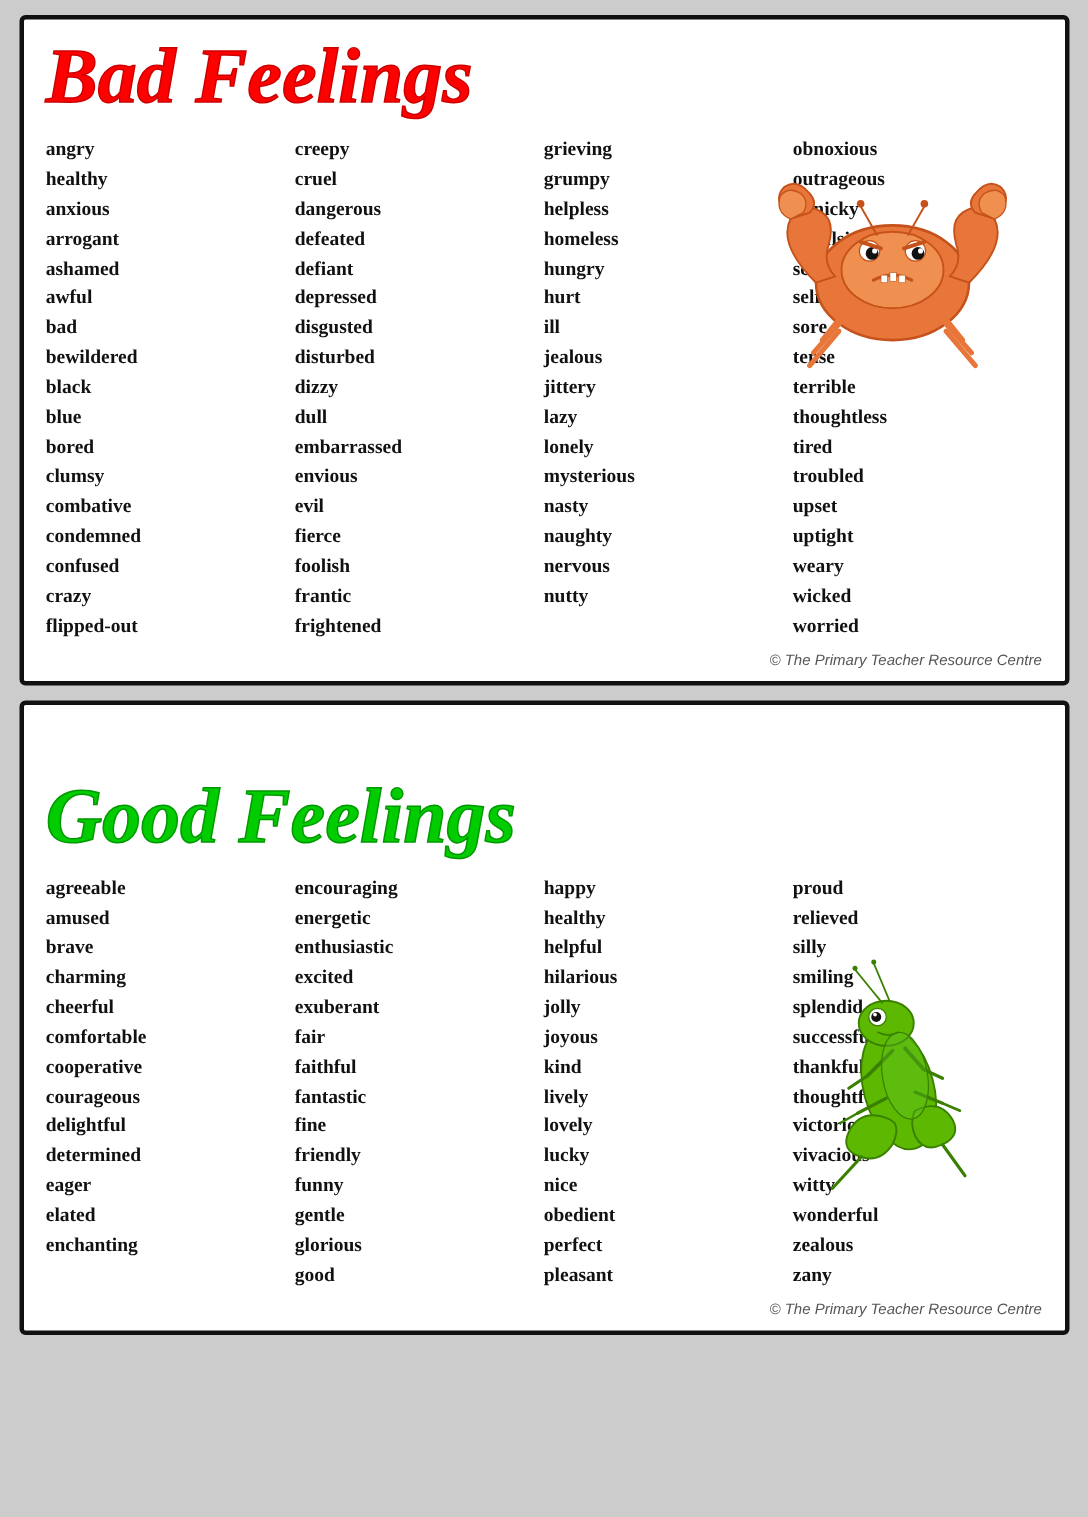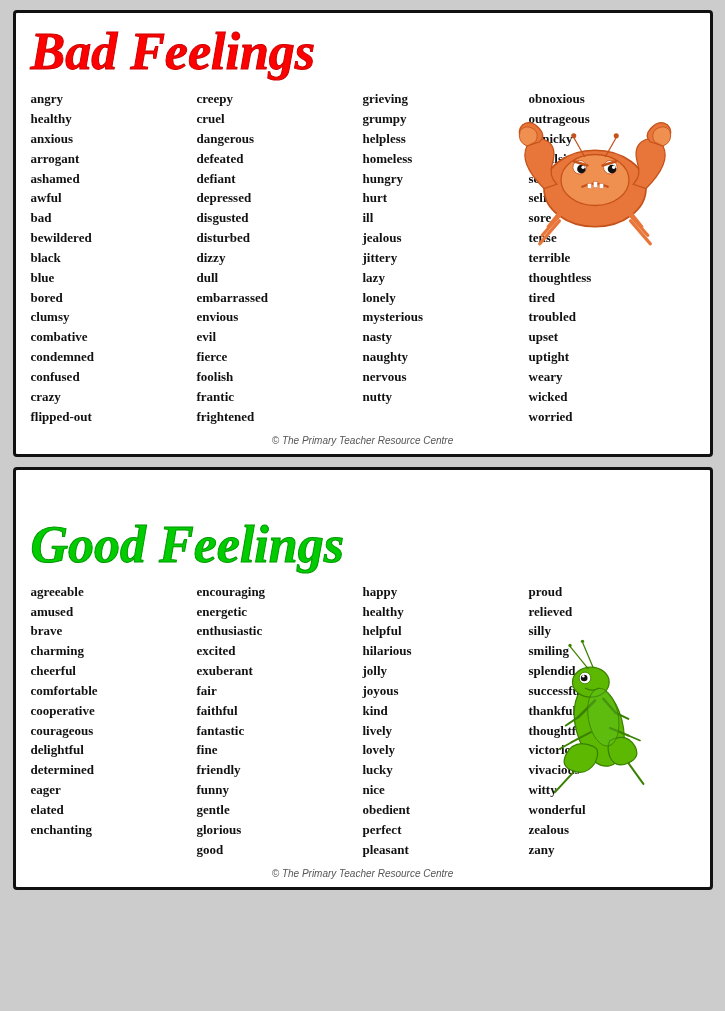--- a/index.html
+++ b/index.html
@@ -51,21 +51,21 @@
       gap: 1px;
     }
     .word-item {
       font-size: 13px;
       font-weight: bold;
       color: #111;
       line-height: 1.45;
       font-family: 'Comic Sans MS', cursive;
     }
     .copyright {
-      text-align: center;
+      text-align: right;
       font-size: 10px;
       color: #555;
       margin-top: 8px;
       font-family: Arial, sans-serif;
       font-style: italic;
     }
     .crab-container {
       position: absolute;
       right: 10px;
       top: -10px;

